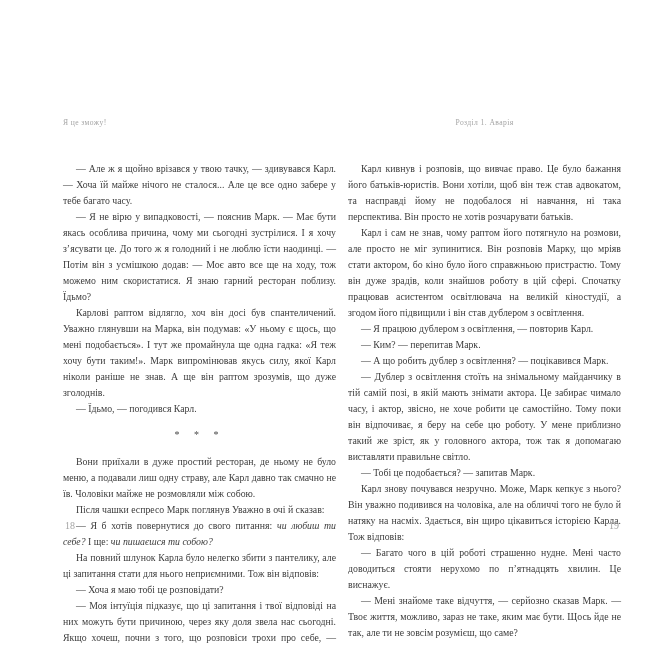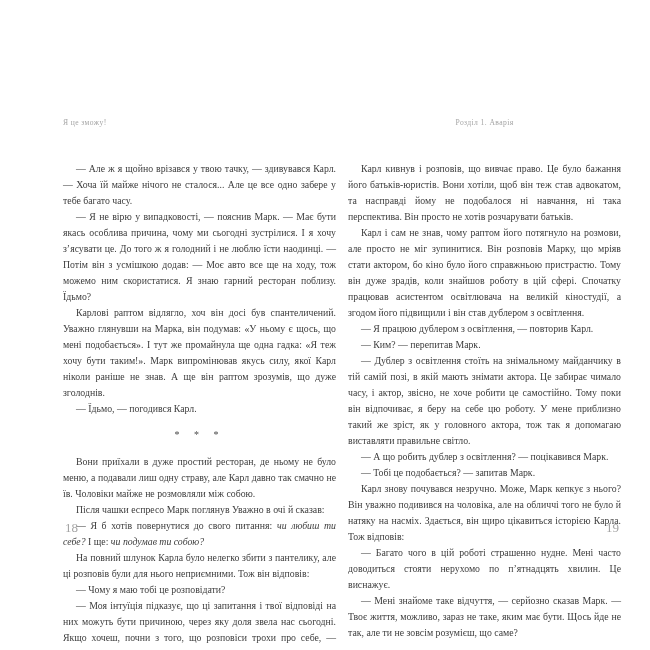--- a/index.html
+++ b/index.html
@@ -49,58 +49,58 @@
     text-align: center;
     text-indent: 0;
     padding: 10px 0 11px 0;
     letter-spacing: 6px;
     font-size: 10px;
     color: #4a4a4a;
   }
   .page-number {
     position: absolute;
     top: 402px;
-    font-size: 13px;
+    font-size: 10px;
     color: #a4a4a4;
   }
   .page-left  .page-number { left: 2px; }
   .page-right .page-number { right: 2px; }
 </style>
 </head>
 <body>
 
 <div class="spread">
 
   <section class="page page-left">
     <div class="running-header">Я це зможу!</div>
     <div class="page-body">
         <p><span>— Але ж я щойно врізався у твою тачку, — здивувався Карл. — Хоча їй майже нічого не сталося... Але це все одно забере у тебе багато часу.</span></p>
         <p><span>— Я не вірю у випадковості, — пояснив Марк. — Має бути якась особлива причина, чому ми сьогодні зустрілися. І я хочу з’ясувати це. До того ж я голодний і не люблю їсти наодинці. — Потім він з усмішкою додав: — Моє авто все ще на ходу, тож можемо ним скористатися. Я знаю гарний ресторан поблизу. Їдьмо?</span></p>
         <p><span>Карлові раптом відлягло, хоч він досі був спантеличений. Уважно глянувши на Марка, він подумав: «У ньому є щось, що мені подобається». І тут же промайнула ще одна гадка: «Я теж хочу бути таким!». Марк випромінював якусь силу, якої Карл ніколи раніше не знав. А ще він раптом зрозумів, що дуже зголоднів.</span></p>
         <p><span>— Їдьмо, — погодився Карл.</span></p>
         <div class="separator">* * *</div>
         <p><span>Вони приїхали в дуже простий ресторан, де ньому не було меню, а подавали лиш одну страву, але Карл давно так смачно не їв. Чоловіки майже не розмовляли між собою.</span></p>
         <p><span>Після чашки еспресо Марк поглянув Уважно в очі й сказав:</span></p>
-        <p><span>— Я б хотів повернутися до свого питання: </span><span class="em">чи любиш ти себе?</span><span> І ще: </span><span class="em">чи подумав ти собою?</span></p>
-        <p><span>На повний шлунок Карла було нелегко збити з пантелику, але ці розповів були для нього неприємними. Тож він відповів:</span></p>
-        <p><span>— Чому я маю тобі це розповідати?</span></p>
+        <p><span>— Я б хотів повернутися до свого питання: </span><span class="em">чи любиш ти себе?</span><span> І ще: </span><span class="em">чи пишаєшся ти собою?</span></p>
+        <p><span>На повний шлунок Карла було нелегко збити з пантелику, але ці запитання стати для нього неприємними. Тож він відповів:</span></p>
+        <p><span>— Хоча я маю тобі це розповідати?</span></p>
         <p><span>— Моя інтуїція підказує, що ці запитання і твої відповіді на них можуть бути причиною, через яку доля звела нас сьогодні. Якщо хочеш, почни з того, що розповіси трохи про себе, — пояснив Марк.</span></p>
       </div>
     <div class="page-number">18</div>
   </section>
 
   <section class="page page-right">
     <div class="running-header">Розділ 1. Аварія</div>
     <div class="page-body">
         <p><span>Карл кивнув і розповів, що вивчає право. Це було бажання його батьків-юристів. Вони хотіли, щоб він теж став адвокатом, та насправді йому не подобалося ні навчання, ні така перспектива. Він просто не хотів розчарувати батьків.</span></p>
         <p><span>Карл і сам не знав, чому раптом його потягнуло на розмови, але просто не міг зупинитися. Він розповів Марку, що мріяв стати актором, бо кіно було його справжньою пристрастю. Тому він дуже зрадів, коли знайшов роботу в цій сфері. Спочатку працював асистентом освітлювача на великій кіностудії, а згодом його підвищили і він став дублером з освітлення.</span></p>
         <p><span>— Я працюю дублером з освітлення, — повторив Карл.</span></p>
         <p><span>— Ким? — перепитав Марк.</span></p>
+        <p><span>— А що робить дублер з освітлення? — поцікавився Марк.</span></p>
         <p><span>— Дублер з освітлення стоїть на знімальному майданчику в тій самій позі, в якій мають знімати актора. Це забирає чимало часу, і актор, звісно, не хоче робити це самостійно. Тому поки він відпочиває, я беру на себе цю роботу. У мене приблизно такий же зріст, як у головного актора, тож так я допомагаю виставляти правильне світло.</span></p>
-        <p><span>— А що робить дублер з освітлення? — поцікавився Марк.</span></p>
         <p><span>— Тобі це подобається? — запитав Марк.</span></p>
         <p><span>Карл знову почувався незручно. Може, Марк кепкує з нього? Він уважно подивився на чоловіка, але на обличчі того не було й натяку на насміх. Здається, він щиро цікавиться історією Карла. Тож відповів:</span></p>
         <p><span>— Багато чого в цій роботі страшенно нудне. Мені часто доводиться стояти нерухомо по п’ятнадцять хвилин. Це виснажує.</span></p>
         <p><span>— Мені знайоме таке відчуття, — серйозно сказав Марк. — Твоє життя, можливо, зараз не таке, яким має бути. Щось йде не так, але ти не зовсім розумієш, що саме?</span></p>
       </div>
     <div class="page-number">19</div>
   </section>
 
 </div>
 

